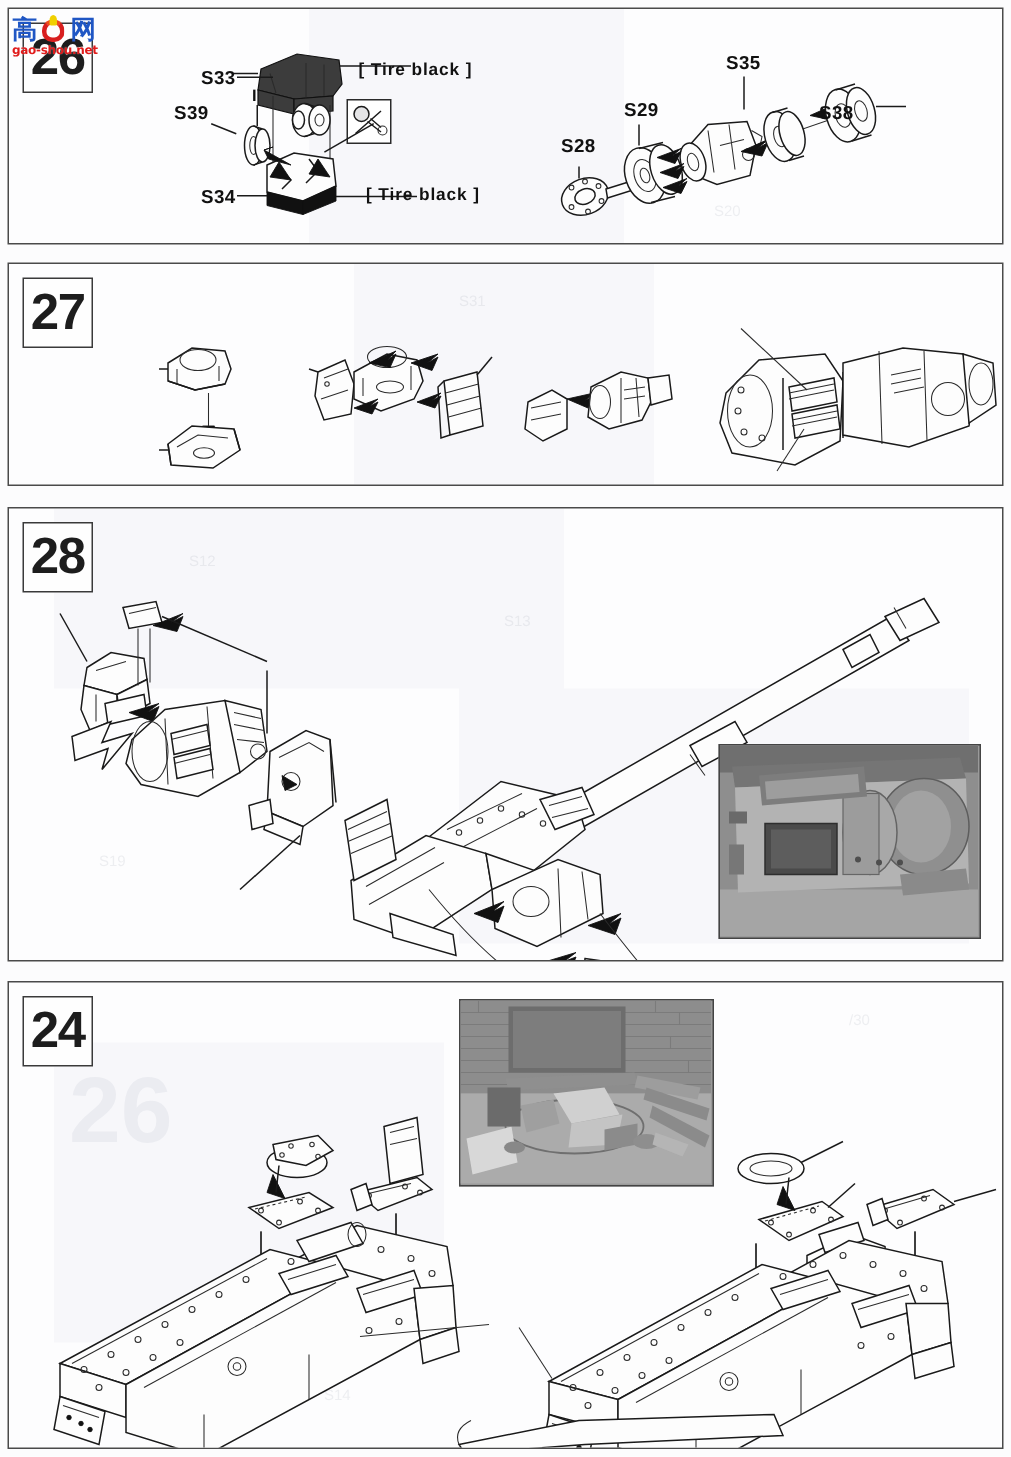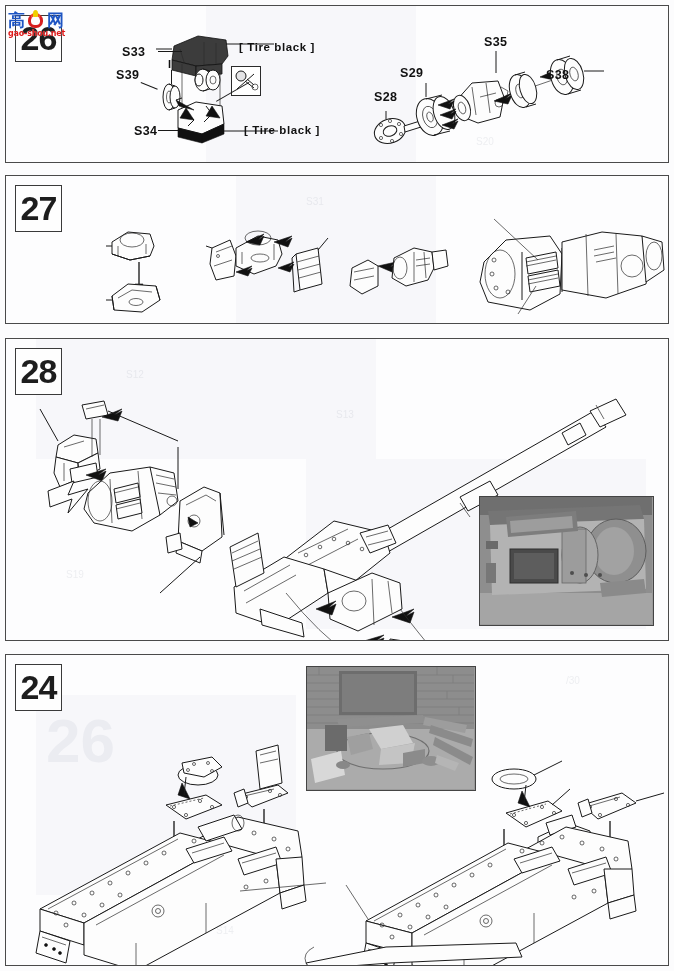--- a/index.html
+++ b/index.html
@@ -254,21 +254,21 @@
 
         <path class="fill-k" d="M38 86 L20 76 L26 74 L20 76 L23 82 Z"></path>
 
         <path class="ln" d="M0 25 L16 25"></path>
 
         <path class="ln" d="M70 20 L118 20"></path>
 
         <path class="ln" d="M68 107 L122 107"></path>
       </svg>
 
-      <div class="plabel" style="left:116px;top:39px;">S33</div>
+      <div class="plabel" style="left:128px;top:39px;">S33</div>
       <div class="lead" style="left:152px;top:45px;width:24px;"></div>
 
       <div class="plabel" style="left:110px;top:62px;">S39</div>
       <div class="lead" style="left:135px;top:76px;width:18px;transform:rotate(22deg);"></div>
 
       <div class="plabel" style="left:128px;top:118px;text-align:center;">S34</div>
       <div class="lead" style="left:152px;top:124px;width:20px;"></div>
 
       <div class="plabel" style="left:162px;top:52px;font-size:11px;">I</div>
       <div class="lead" style="left:165px;top:64px;width:1px;height:14px;"></div>
@@ -340,21 +340,21 @@
           <ellipse class="ln-thin" cx="206" cy="43" rx="4" ry="7" transform="rotate(-16 206 43)" fill="#fff"></ellipse>
         </g>
 
         <path class="ln" d="M18 80 L18 88"></path>
         <path class="ln" d="M58 52 L58 66"></path>
         <path class="ln" d="M128 20 L128 42"></path>
         <path class="ln" d="M216 40 L236 40"></path>
       </svg>
 
       <div class="plabel" style="left:368px;top:84px;">S28</div>
-      <div class="plabel" style="left:394px;top:60px;">S29</div>
+      <div class="plabel" style="left:410px;top:60px;">S29</div>
       <div class="plabel" style="left:478px;top:29px;text-align:center;">S35</div>
       <div class="plabel" style="left:540px;top:62px;">S38</div>
     </div>
   </div>
 
   <div class="panel" id="panel-27">
     <div class="panel-inner">
 
       <div class="ghost-patch" style="left:230px;top:0;width:200px;height:149px;"></div>
       <div class="ghost" style="left:520px;top:58px;">24</div>

